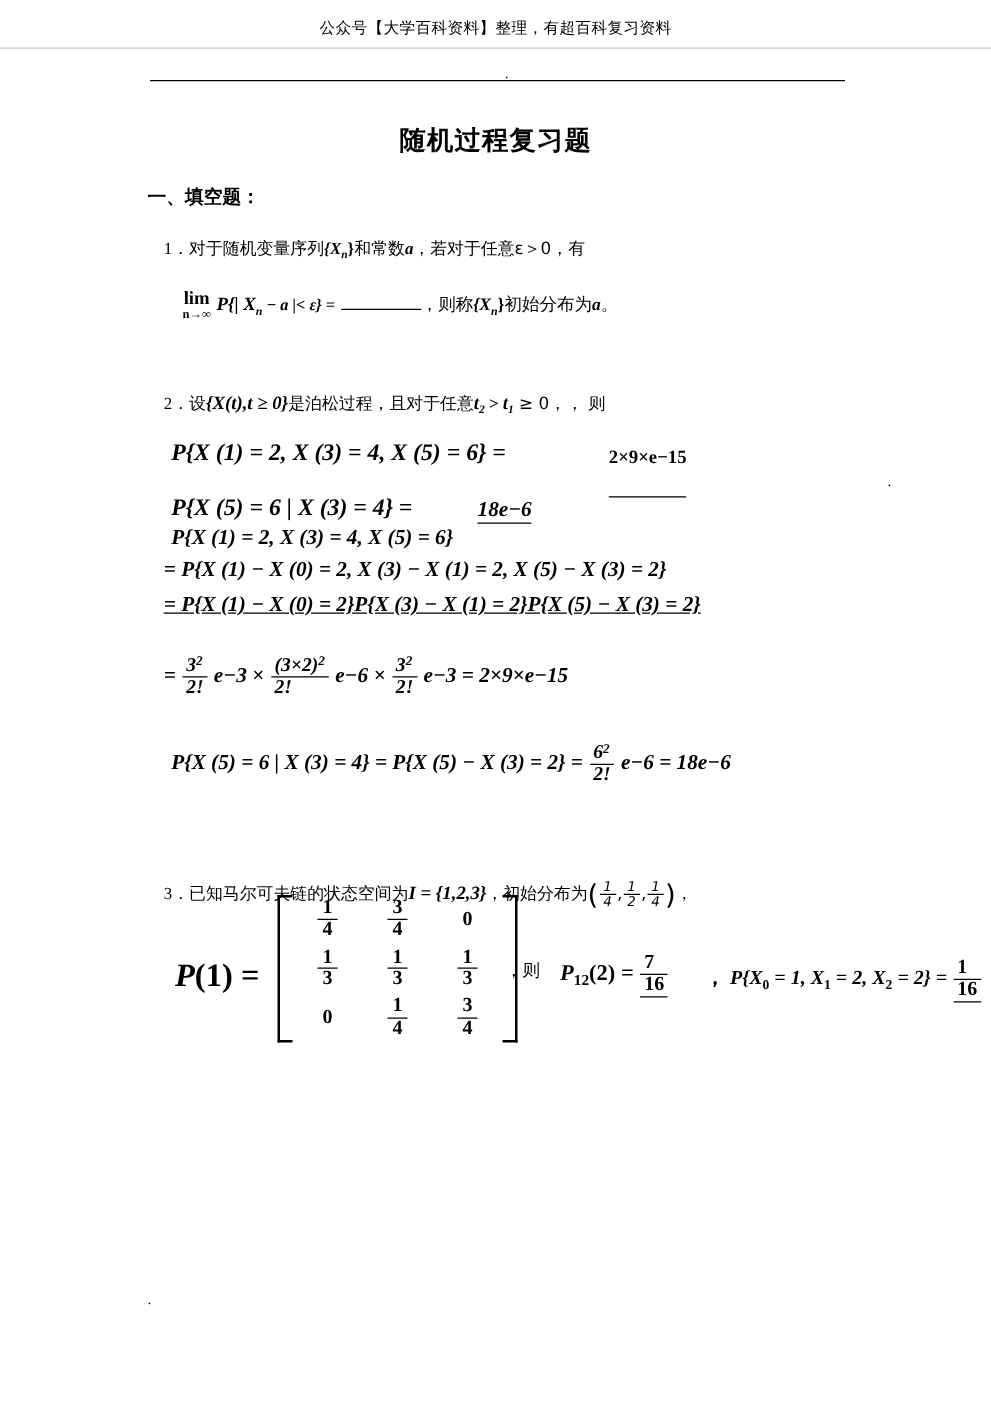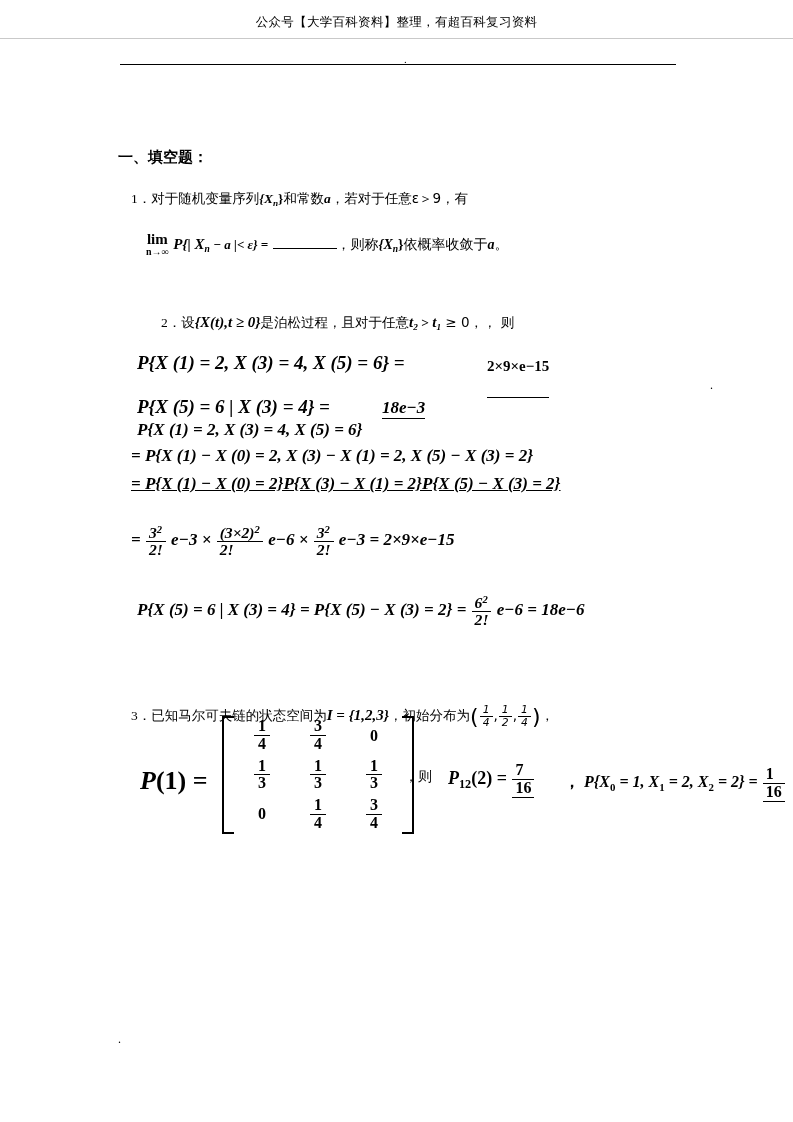--- a/index.html
+++ b/index.html
@@ -206,42 +206,43 @@
 <body>
 
 <div class="page">
 
   <div class="banner">公众号【大学百科资料】整理，有超百科复习资料</div>
   <div class="banner-rule"></div>
 
   <div class="head-dot">.</div>
   <div class="head-rule"></div>
 
+  <div class="doc-title">随机过程复习题</div>
 
   <div class="section-head">一、填空题：</div>
 
   <div class="tx" style="top:190px; left:131px;">
-    <span class="serif">1．</span><span>对于随机变量序列</span><span class="mi">{X</span><span class="mi sub">n</span><span class="mb">}</span><span>和常数</span><span class="mi">a</span><span>，若对于任意ε＞9，有</span>
+    <span class="serif">1．</span><span>对于随机变量序列</span><span class="mi">{X</span><span class="mi sub">n</span><span class="mb">}</span><span>和常数</span><span class="mi">a</span><span>，若对于任意ε＞0，有</span>
   </div>
 
   <div class="tx" style="top:232px; left:146px; font-size:14px;">
     <span class="limop"><span class="top">lim</span><span class="bot">n→∞</span></span>
     <span class="mi" style="font-size:15px;">P{| X</span><span class="mi sub">n</span><span class="mi" style="font-size:13px;"> − a |&lt; ε} =</span>
-    <span class="blank"></span><span>，则称</span><span class="mi">{X</span><span class="mi sub">n</span><span class="mb">}</span><span>依概率收敛于</span><span class="mi">a</span><span>。</span>
-  </div>
-
-  <div class="tx" style="top:314px; left:131px;margin-left:30px;">
+    <span class="blank"></span><span>，则称</span><span class="mi">{X</span><span class="mi sub">n</span><span class="mb">}</span><span>初始分布为</span><span class="mi">a</span><span>。</span>
+  </div>
+
+  <div class="tx" style="top:314px; left:131px;">
     <span class="serif">2．</span><span>设</span><span class="mi" style="font-size:15px;">{X(t),t ≥ 0}</span><span>是泊松过程，且对于任意</span><span class="mi" style="font-size:15px;">t</span><span class="mi sub">2</span><span class="mb"> &gt; </span><span class="mi" style="font-size:15px;">t</span><span class="mi sub">1</span><span> ≥ 0，</span><span>，  则</span>
   </div>
 
   <div class="bigmath" style="top:352px; left:137px;">P{X (1) = 2, X (3) = 4, X (5) = 6} =</div>
   <div class="medmath upr" style="top:358px; left:487px; font-style:normal; font-size:15px; border-bottom:1px solid #000; padding-bottom:22px;">2×9×e−15</div>
 
   <div class="bigmath" style="top:396px; left:137px;">P{X (5) = 6 | X (3) = 4} =</div>
-  <div class="medmath" style="top:398px; left:382px; font-size:17px; border-bottom:1px solid #000;">18e−3</div>
+  <div class="medmath" style="top:398px; left:382px; font-size:17px; border-bottom:1px solid #000;">18e−6</div>
 
   <div class="medmath" style="top:420px; left:137px;">P{X (1) = 2, X (3) = 4, X (5) = 6}</div>
   <div class="medmath" style="top:446px; left:131px;">= P{X (1) − X (0) = 2, X (3) − X (1) = 2, X (5) − X (3) = 2}</div>
   <div class="medmath" style="top:474px; left:131px;text-decoration:underline;">= P{X (1) − X (0) = 2}P{X (3) − X (1) = 2}P{X (5) − X (3) = 2}</div>
 
   <div class="medmath" style="top:524px; left:131px;">
     <span>=</span>
     <span class="frac"><span class="num"><span>3</span><span class="sup">2</span></span><span class="den">2!</span></span>
     <span>e−3 ×</span>
     <span class="frac"><span class="num"><span>(3×2)</span><span class="sup">2</span></span><span class="den">2!</span></span>

